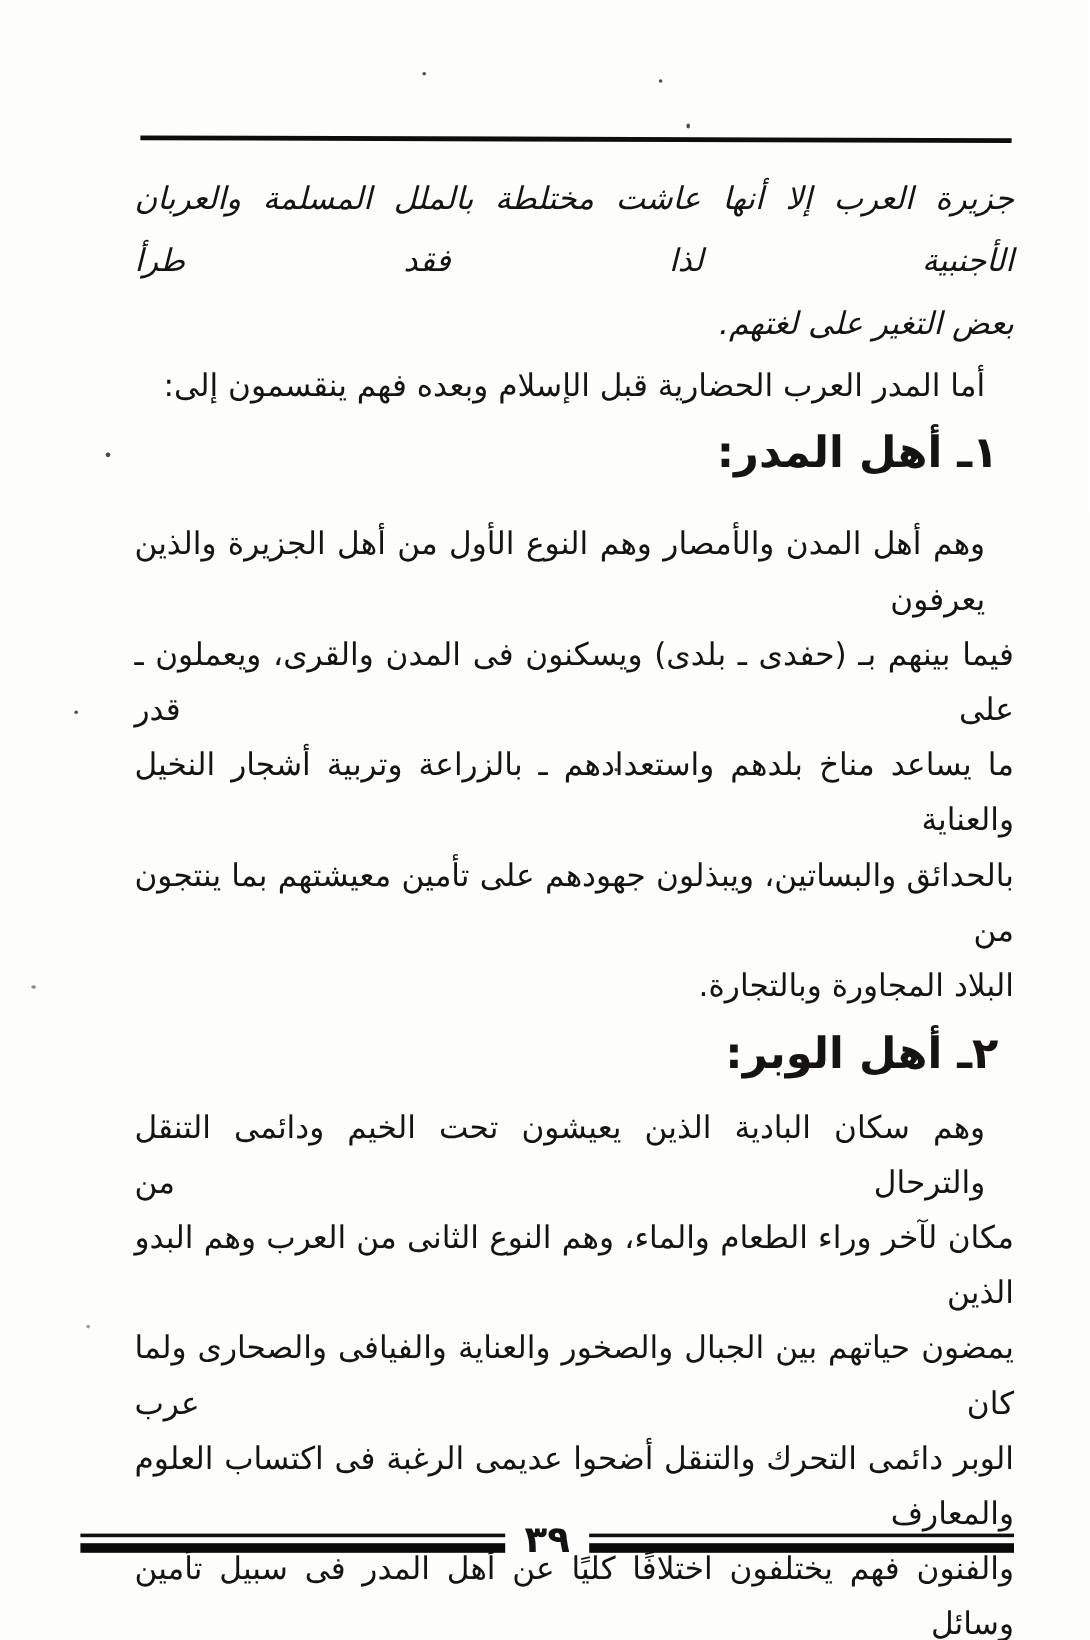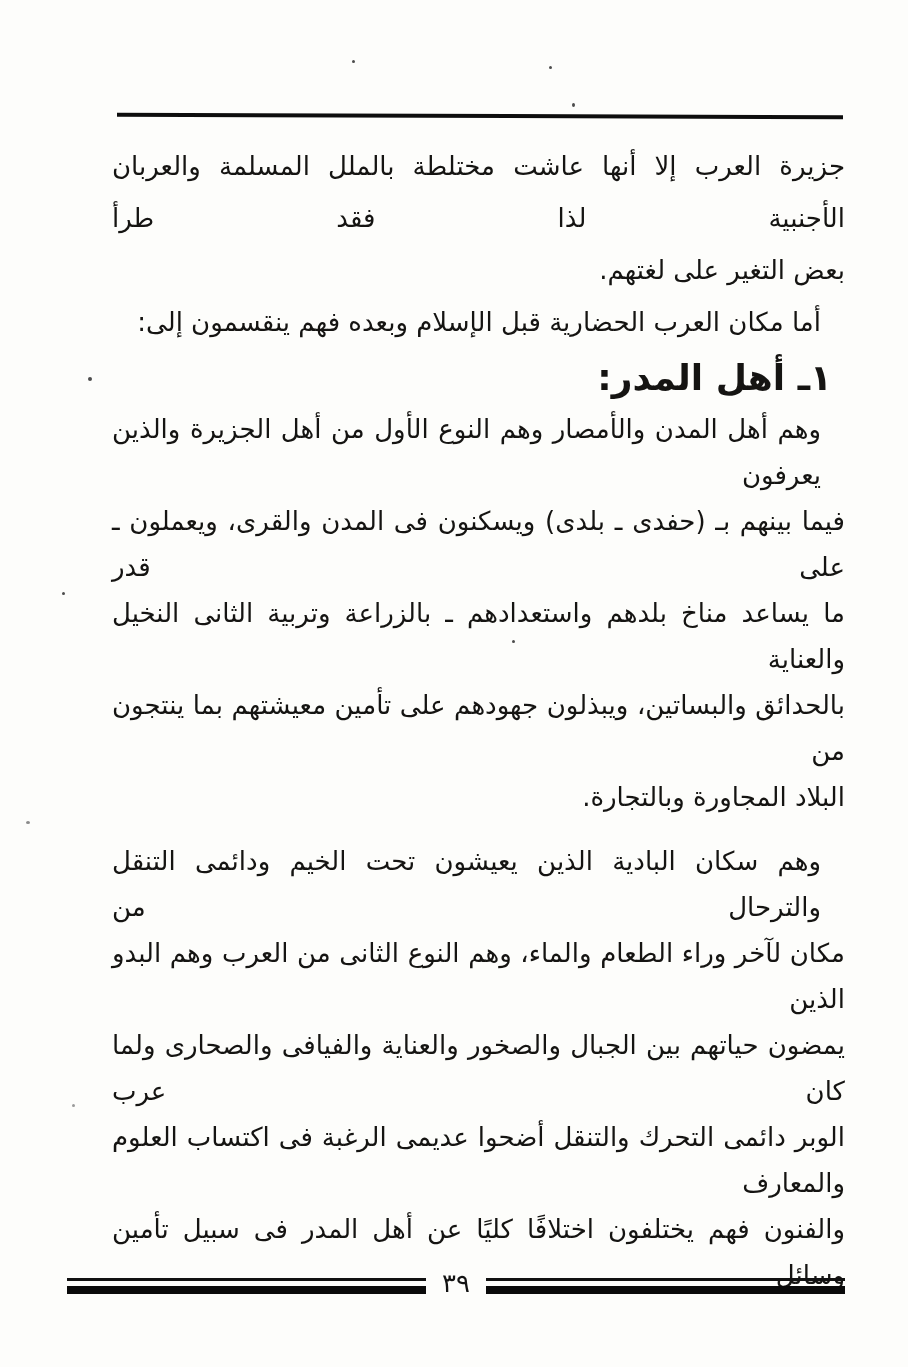--- a/index.html
+++ b/index.html
@@ -49,33 +49,33 @@
     text-align-last: justify;
   }
   
   .line.e {
     text-align: center;
     text-align-last: right;
   }
   
   .line.i { padding-right: 24px; }
 
-  .p-intro .line { line-height: 52px; }
+  .p-intro .line { line-height: 52px; font-style: italic; }
   .p-lead  .line { line-height: 52px; }
 
   .heading {
     margin: 10px 0 0 0;
     padding-right: 13px;
     font-size: 36px;
     font-weight: bold;
     line-height: 40px;
     text-align: right;
   }
   .h2-heading { margin-top: 14px; }
-  .p-body1 { margin-top: 8px; }
+  .p-body1 { margin-top: 33px; }
   .p-body2 { margin-top: 18px; }
 
   
   .footer {
     position: absolute;
     top: 1272px;
     left: 0;
     right: 0;
     height: 28px;
     display: flex;
@@ -88,22 +88,22 @@
     flex: 1 1 auto;
     display: flex;
     flex-direction: column;
   }
   .rule-thin  { height: 3px; background: #111; }
   .rule-gap   { height: 5px; }
   .rule-thick { height: 8px; background: #0a0a0a; }
   .page-number {
     flex: 0 0 auto;
     padding: 0 16px;
-    font-size: 26px;
-    font-weight: normal;
+    font-size: 31px;
+    font-weight: bold;
     line-height: 1;
     transform: translateY(-3px);
     color: #121212;
   }
   
   .speck {
     position: absolute;
     background: #4c4c4c;
     border-radius: 50%;
   }
@@ -124,33 +124,34 @@
   <div class="top-rule"></div>
 
   <div class="content">
 
     <div class="para p-intro">
       <div class="line j">جزيرة العرب إلا أنها عاشت مختلطة بالملل المسلمة والعربان الأجنبية لذا فقد طرأ</div>
       <div class="line e">بعض التغير على لغتهم.</div>
     </div>
 
     <div class="para p-lead">
-      <div class="line e i">أما مكان العرب الحضارية قبل الإسلام وبعده فهم ينقسمون إلى:</div>
+      <div class="line e i">أما المدر العرب الحضارية قبل الإسلام وبعده فهم ينقسمون إلى:</div>
     </div>
 
     <h2 class="heading h1-heading">١ـ أهل المدر:</h2>
 
     <div class="para p-body1">
       <div class="line j i">وهم أهل المدن والأمصار وهم النوع الأول من أهل الجزيرة والذين يعرفون</div>
       <div class="line j">فيما بينهم بـ (حفدى ـ بلدى) ويسكنون فى المدن والقرى، ويعملون ـ على قدر</div>
-      <div class="line j">ما يساعد مناخ بلدهم واستعدادهم ـ بالزراعة وتربية الثانى النخيل والعناية</div>
+      <div class="line j">ما يساعد مناخ بلدهم واستعدادهم ـ بالزراعة وتربية أشجار النخيل والعناية</div>
       <div class="line j">بالحدائق والبساتين، ويبذلون جهودهم على تأمين معيشتهم بما ينتجون من</div>
       <div class="line e">البلاد المجاورة وبالتجارة.</div>
     </div>
 
+    <h2 class="heading h2-heading">٢ـ أهل الوبر:</h2>
 
     <div class="para p-body2">
       <div class="line j i">وهم سكان البادية الذين يعيشون تحت الخيم ودائمى التنقل والترحال من</div>
       <div class="line j">مكان لآخر وراء الطعام والماء، وهم النوع الثانى من العرب وهم البدو الذين</div>
       <div class="line j">يمضون حياتهم بين الجبال والصخور والعناية والفيافى والصحارى ولما كان عرب</div>
       <div class="line j">الوبر دائمى التحرك والتنقل أضحوا عديمى الرغبة فى اكتساب العلوم والمعارف</div>
       <div class="line j">والفنون فهم يختلفون اختلافًا كليًا عن أهل المدر فى سبيل تأمين وسائل</div>
 
     </div>
 

